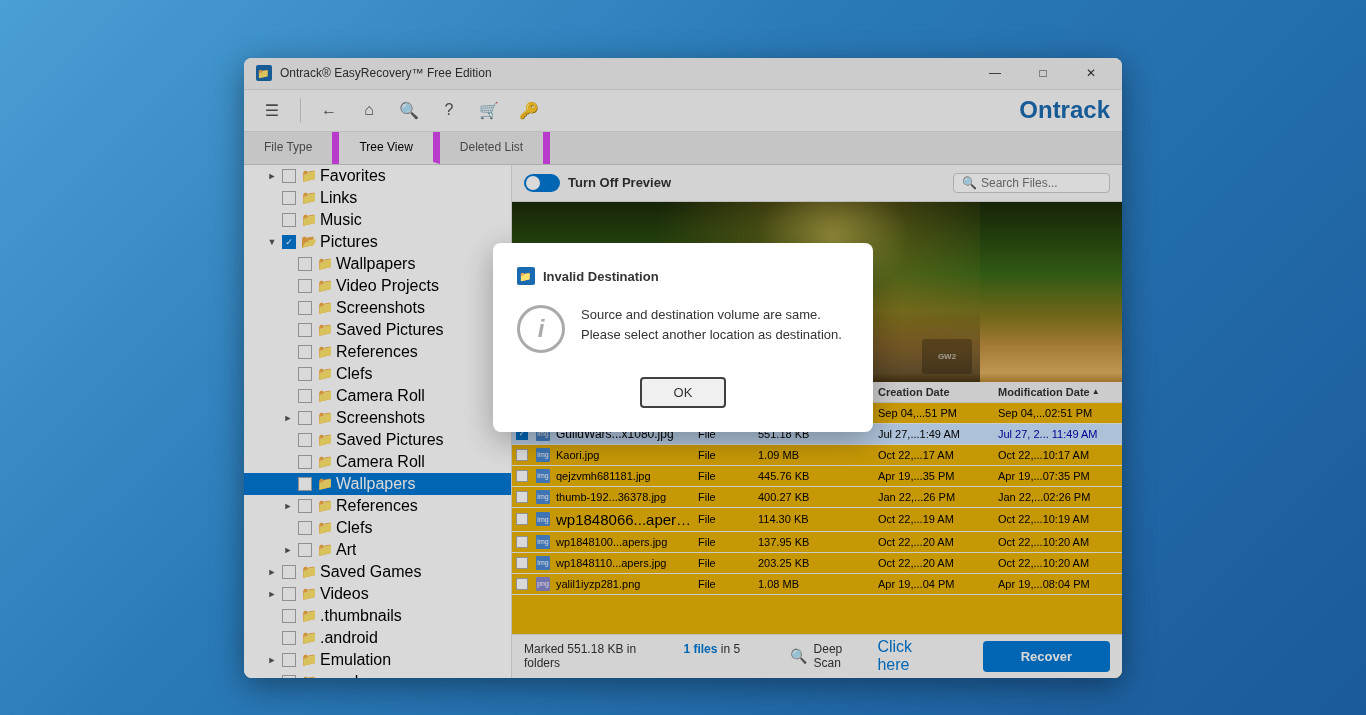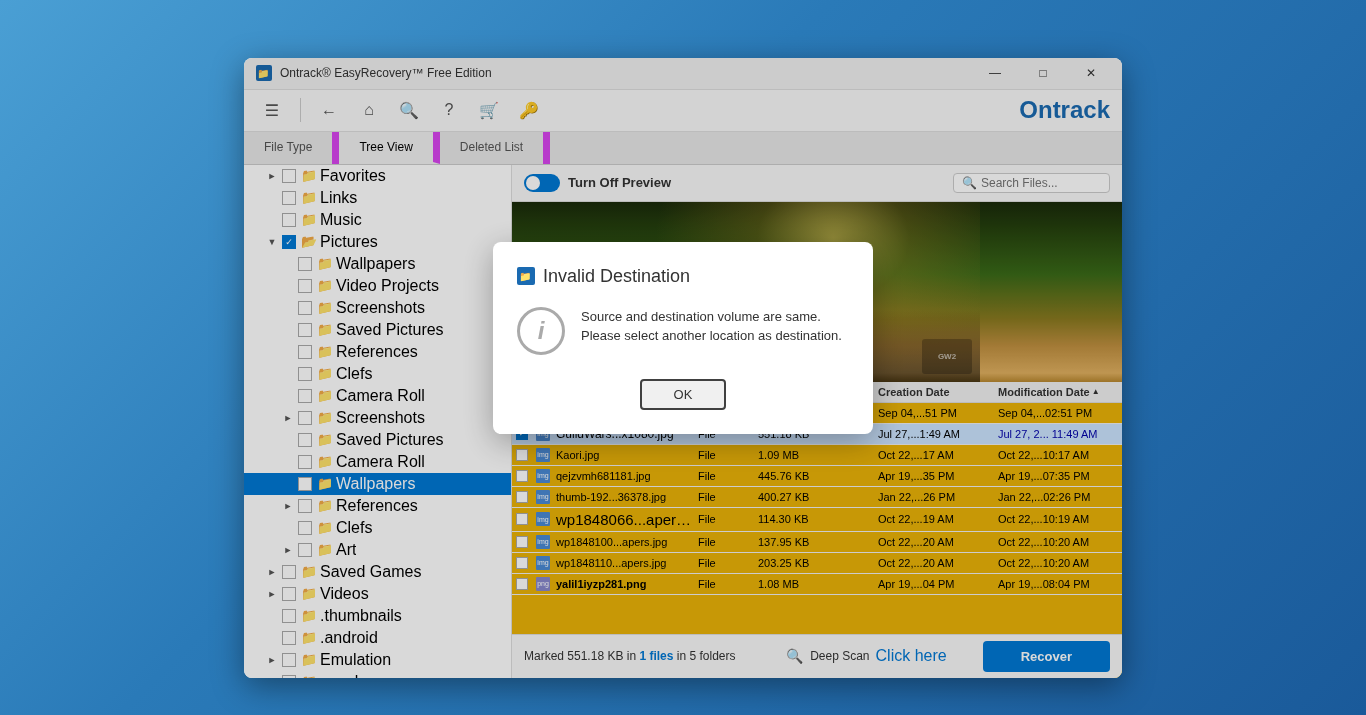--- a/index.html
+++ b/index.html
@@ -308,21 +308,21 @@
       background: #f8f8f8;
       border-top: 1px solid #ddd;
       height: 44px;
       display: flex;
       align-items: center;
       padding: 0 12px;
       gap: 16px;
       flex-shrink: 0;
     }
     .status-text { font-size: 12px; color: #333; }
-    .status-text b { color: #0078d4; }
+    .status-text b { color: #0078d4; margin-left: 44px; }
     .deep-scan {
       display: flex;
       align-items: center;
       gap: 6px;
       margin-left: auto;
     }
     .deep-scan-icon { color: #555; font-size: 14px; }
     .deep-scan-text { font-size: 12px; color: #333; }
     .deep-scan-link { color: #0078d4; text-decoration: none; font-size: 16px; }
     .recover-btn {
@@ -367,22 +367,22 @@
       height: 18px;
       background: #1a6ab1;
       border-radius: 2px;
       display: flex;
       align-items: center;
       justify-content: center;
       color: white;
       font-size: 10px;
     }
     .dialog-title-text {
-      font-size: 18px;
-      font-weight: 400;
+      font-size: 13px;
+      font-weight: 700;
       color: #333;
     }
     .dialog-body {
       display: flex;
       gap: 16px;
       align-items: flex-start;
       margin-bottom: 24px;
     }
     .dialog-info-icon {
       width: 48px;
@@ -757,21 +757,21 @@
           <div style="font-size:11px;overflow:hidden;text-overflow:ellipsis;white-space:nowrap;">wp1848110...apers.jpg</div>
           <div>File</div>
           <div>203.25 KB</div>
           <div>Oct 22,...20 AM</div>
           <div>Oct 22,...10:20 AM</div>
         </div>
 
         <div class="file-row">
           <div class="file-checkbox"></div>
           <div class="file-icon" style="background:#8888cc;font-size:7px;">png</div>
-          <div style="font-size:11px;font-weight:bold;">yalil1iyzp281.png</div>
+          <div style="font-size:11px;">yalil1iyzp281.png</div>
           <div>File</div>
           <div>1.08 MB</div>
           <div>Apr 19,...04 PM</div>
           <div>Apr 19,...08:04 PM</div>
         </div>
       </div>
 
       <div class="status-bar">
         <span class="status-text">
           Marked 551.18 KB in <b>1 files</b> in 5 folders

